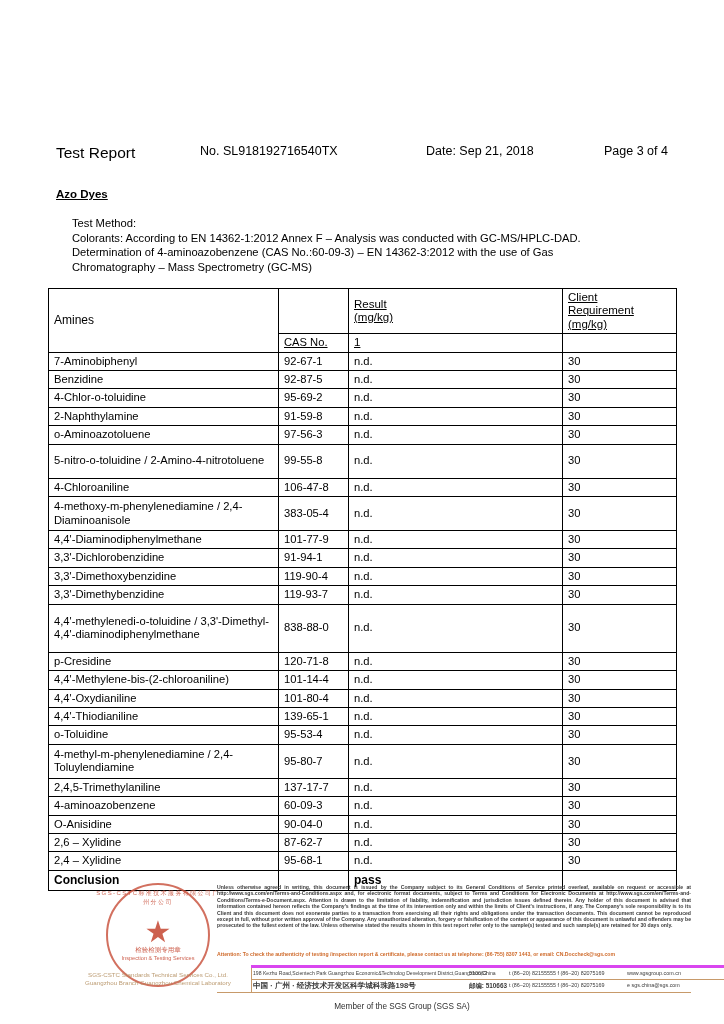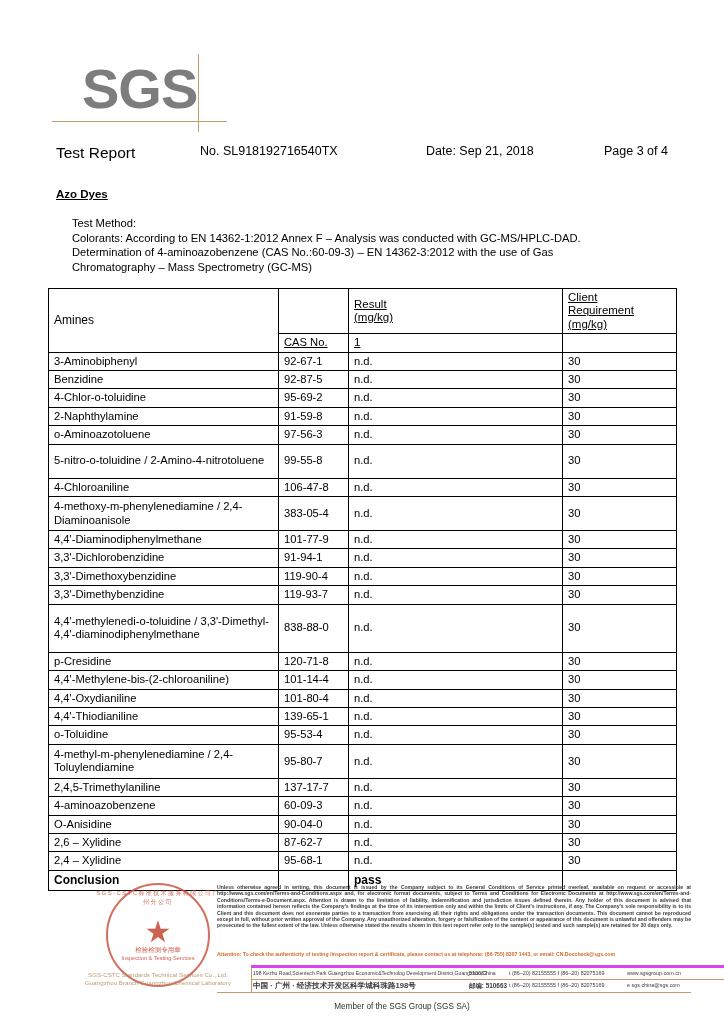--- a/index.html
+++ b/index.html
@@ -302,25 +302,20 @@
     width: 474px;
     height: 1px;
     background: #c79a6a;
   }
 </style>
 </head>
 <body>
 
 <div class="page">
 
-  <div class="logo-wrap">
-    <div class="logo-text">SGS</div>
-    <div class="logo-vline"></div>
-    <div class="logo-hline"></div>
-  </div>
 
   <div class="report-bar">
     <div class="t rb-title">Test Report</div>
     <div class="t rb-no">No. SL918192716540TX</div>
     <div class="t rb-date">Date: Sep 21, 2018</div>
     <div class="t rb-page">Page 3 of 4</div>
   </div>
 
   <div class="section-title">Azo Dyes</div>
 
@@ -353,21 +348,21 @@
         </td>
       </tr>
       <tr>
         <td><span class="sub-cas-wrap">CAS No.</span></td>
         <td class="sub-one">1</td>
         <td></td>
       </tr>
     </thead>
     <tbody id="tbl-body">
         <tr>
-          <td>3-Aminobiphenyl</td>
+          <td>7-Aminobiphenyl</td>
           <td>92-67-1</td>
           <td class="c-center">n.d.</td>
           <td class="c-center">30</td>
         </tr>
         <tr>
           <td>Benzidine</td>
           <td>92-87-5</td>
           <td class="c-center">n.d.</td>
           <td class="c-center">30</td>
         </tr>

